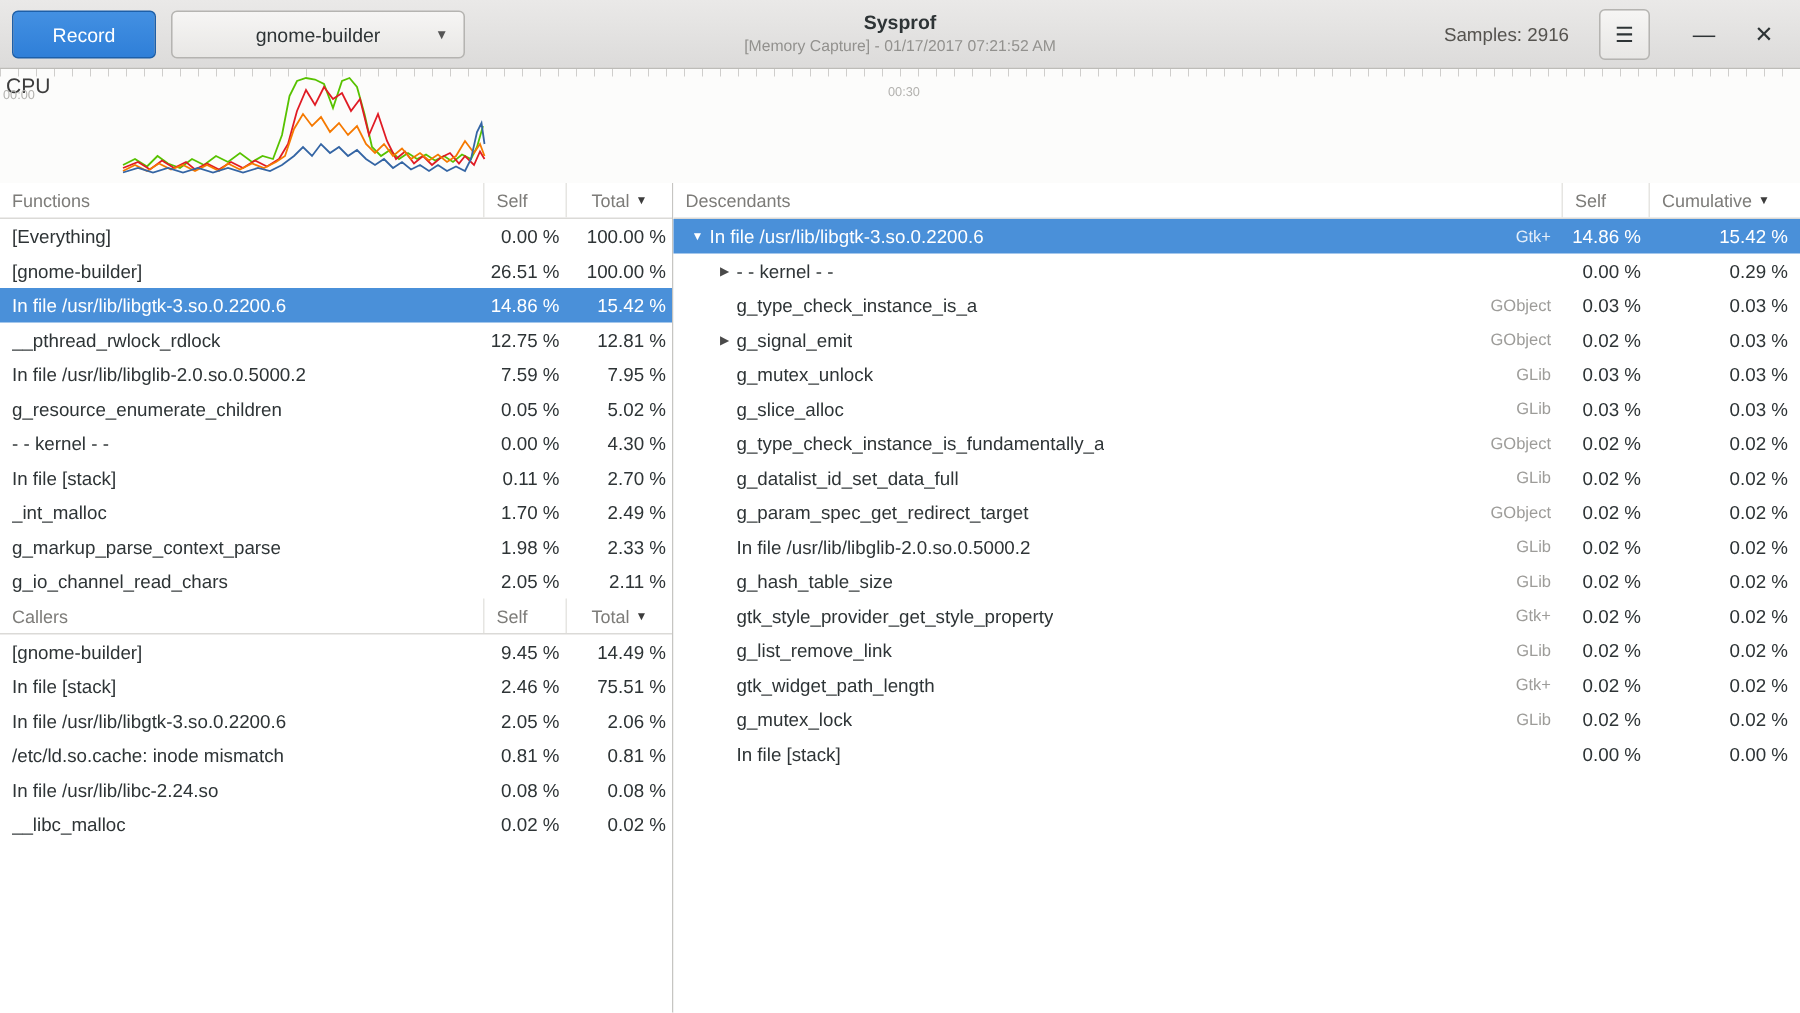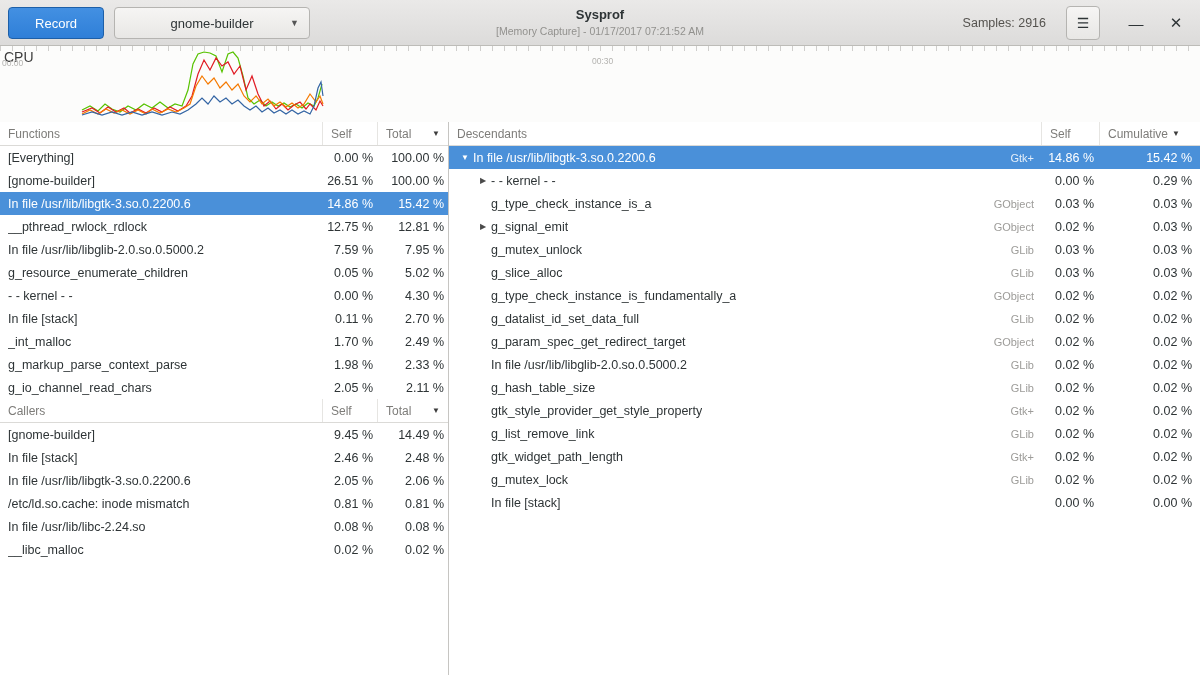--- a/index.html
+++ b/index.html
@@ -39,21 +39,21 @@
   
   .main { position:absolute; top:122px; left:0; right:0; bottom:0; background:#ffffff; }
   .left-panel { position:absolute; left:0; top:0; bottom:0; width:449px; border-right:1px solid #c6c5c2; background:#fff; }
   .right-panel { position:absolute; left:449px; top:0; bottom:0; right:0; background:#fff; }
 
   .thead { display:flex; height:24px; border-bottom:1px solid #dbdad7; background:#ffffff; }
   .th { font-size:12px; color:#7d7c79; display:flex; align-items:center; padding:0 8px; border-right:1px solid #e6e5e2; }
   .th:last-child { border-right:none; }
   .th.c-name { flex:1; }
   .th.c-self-l { width:55px; }
-  .th.c-total { width:70px; justify-content:space-between; }
+  .th.c-total { width:70px; justify-content:center; }
   .th.c-self-r { width:58px; }
   .th.c-cum { width:100px; justify-content:flex-start; }
   .sort-arrow { font-size:8px; color:#3c3c3c; margin-left:4px; }
 
   .trow { display:flex; height:23px; align-items:center; font-size:12.5px; color:#2e3436; cursor:default; }
   .trow .cell { white-space:nowrap; overflow:hidden; }
   .cell.name { flex:1; padding:0 8px; display:flex; align-items:center;text-align:center; }
   .cell.num { text-align:right; }
   .cell.self-l { width:55px; padding-right:5px; }
   .cell.total { width:70px; padding-right:4px; }
@@ -207,21 +207,21 @@
               <span class="sym">[gnome-builder]</span>
             </div>
             <div class="cell num self-l">9.45 %</div>
             <div class="cell num total">14.49 %</div>
           </div>
           <div class="trow">
             <div class="cell name">
               <span class="sym">In file [stack]</span>
             </div>
             <div class="cell num self-l">2.46 %</div>
-            <div class="cell num total">2.48 %</div>
+            <div class="cell num total">75.51 %</div>
           </div>
           <div class="trow">
             <div class="cell name">
               <span class="sym">In file /usr/lib/libgtk-3.so.0.2200.6</span>
             </div>
             <div class="cell num self-l">2.05 %</div>
             <div class="cell num total">2.06 %</div>
           </div>
           <div class="trow">
             <div class="cell name">

